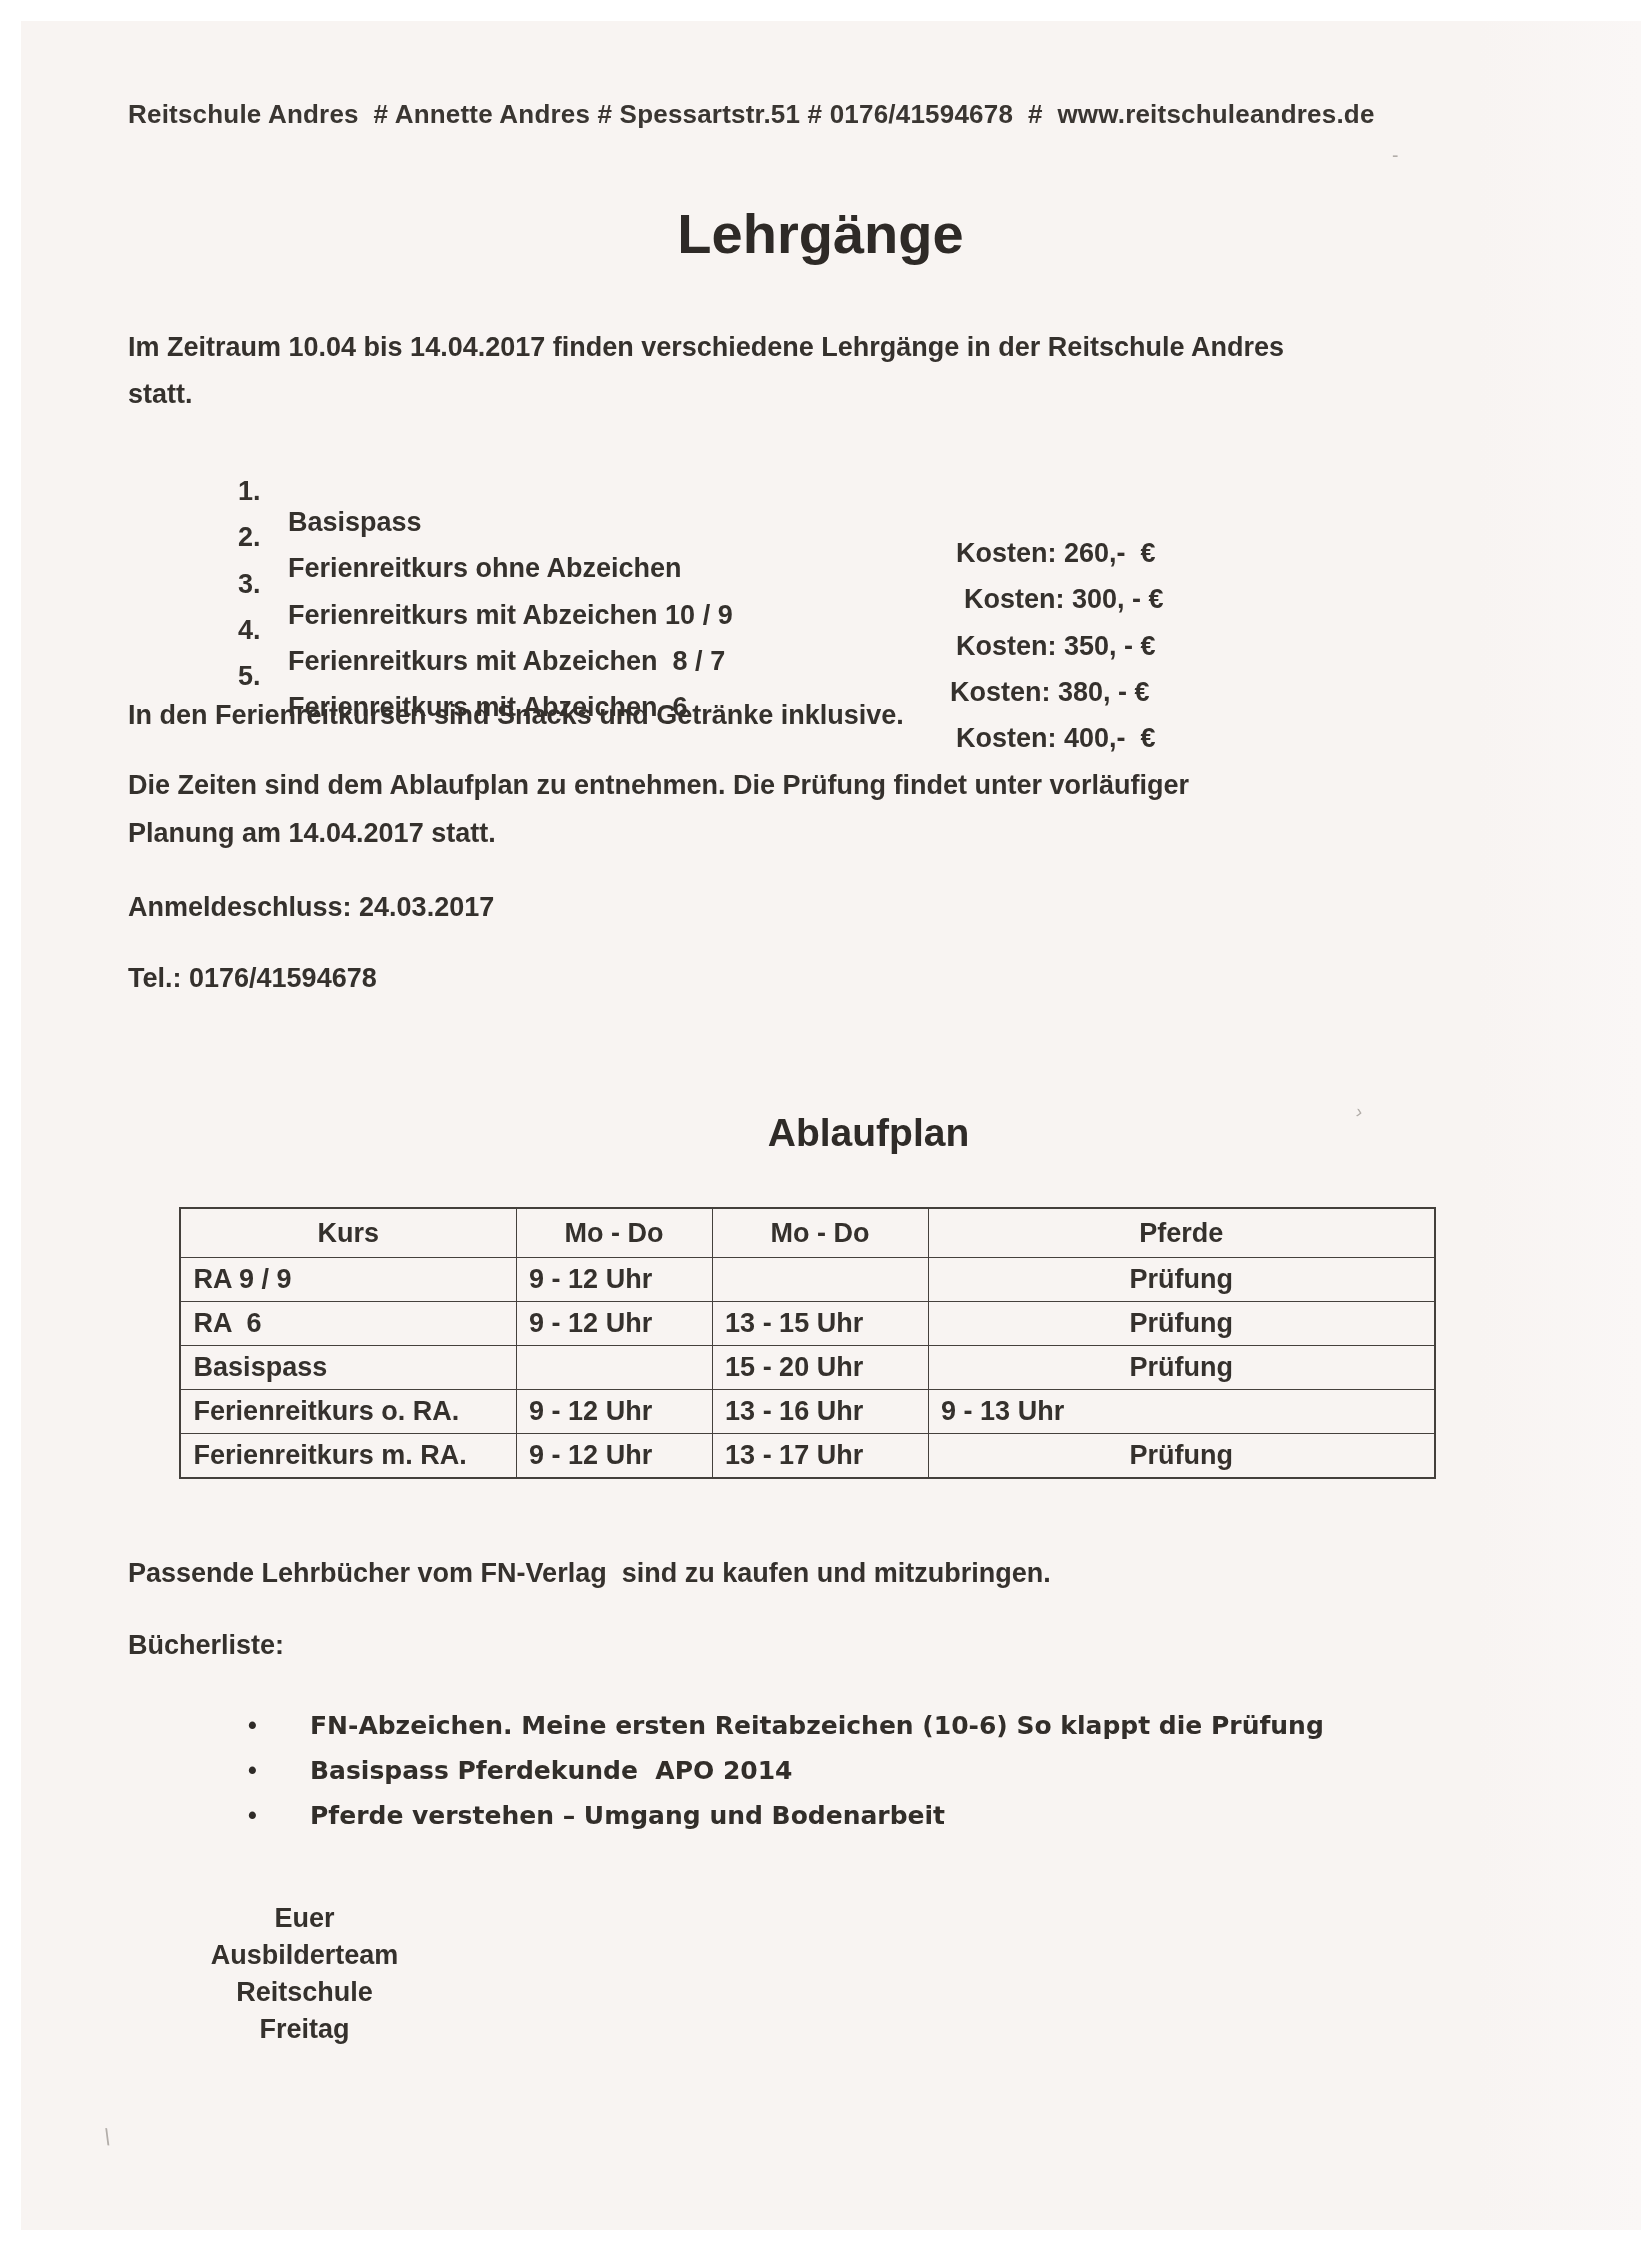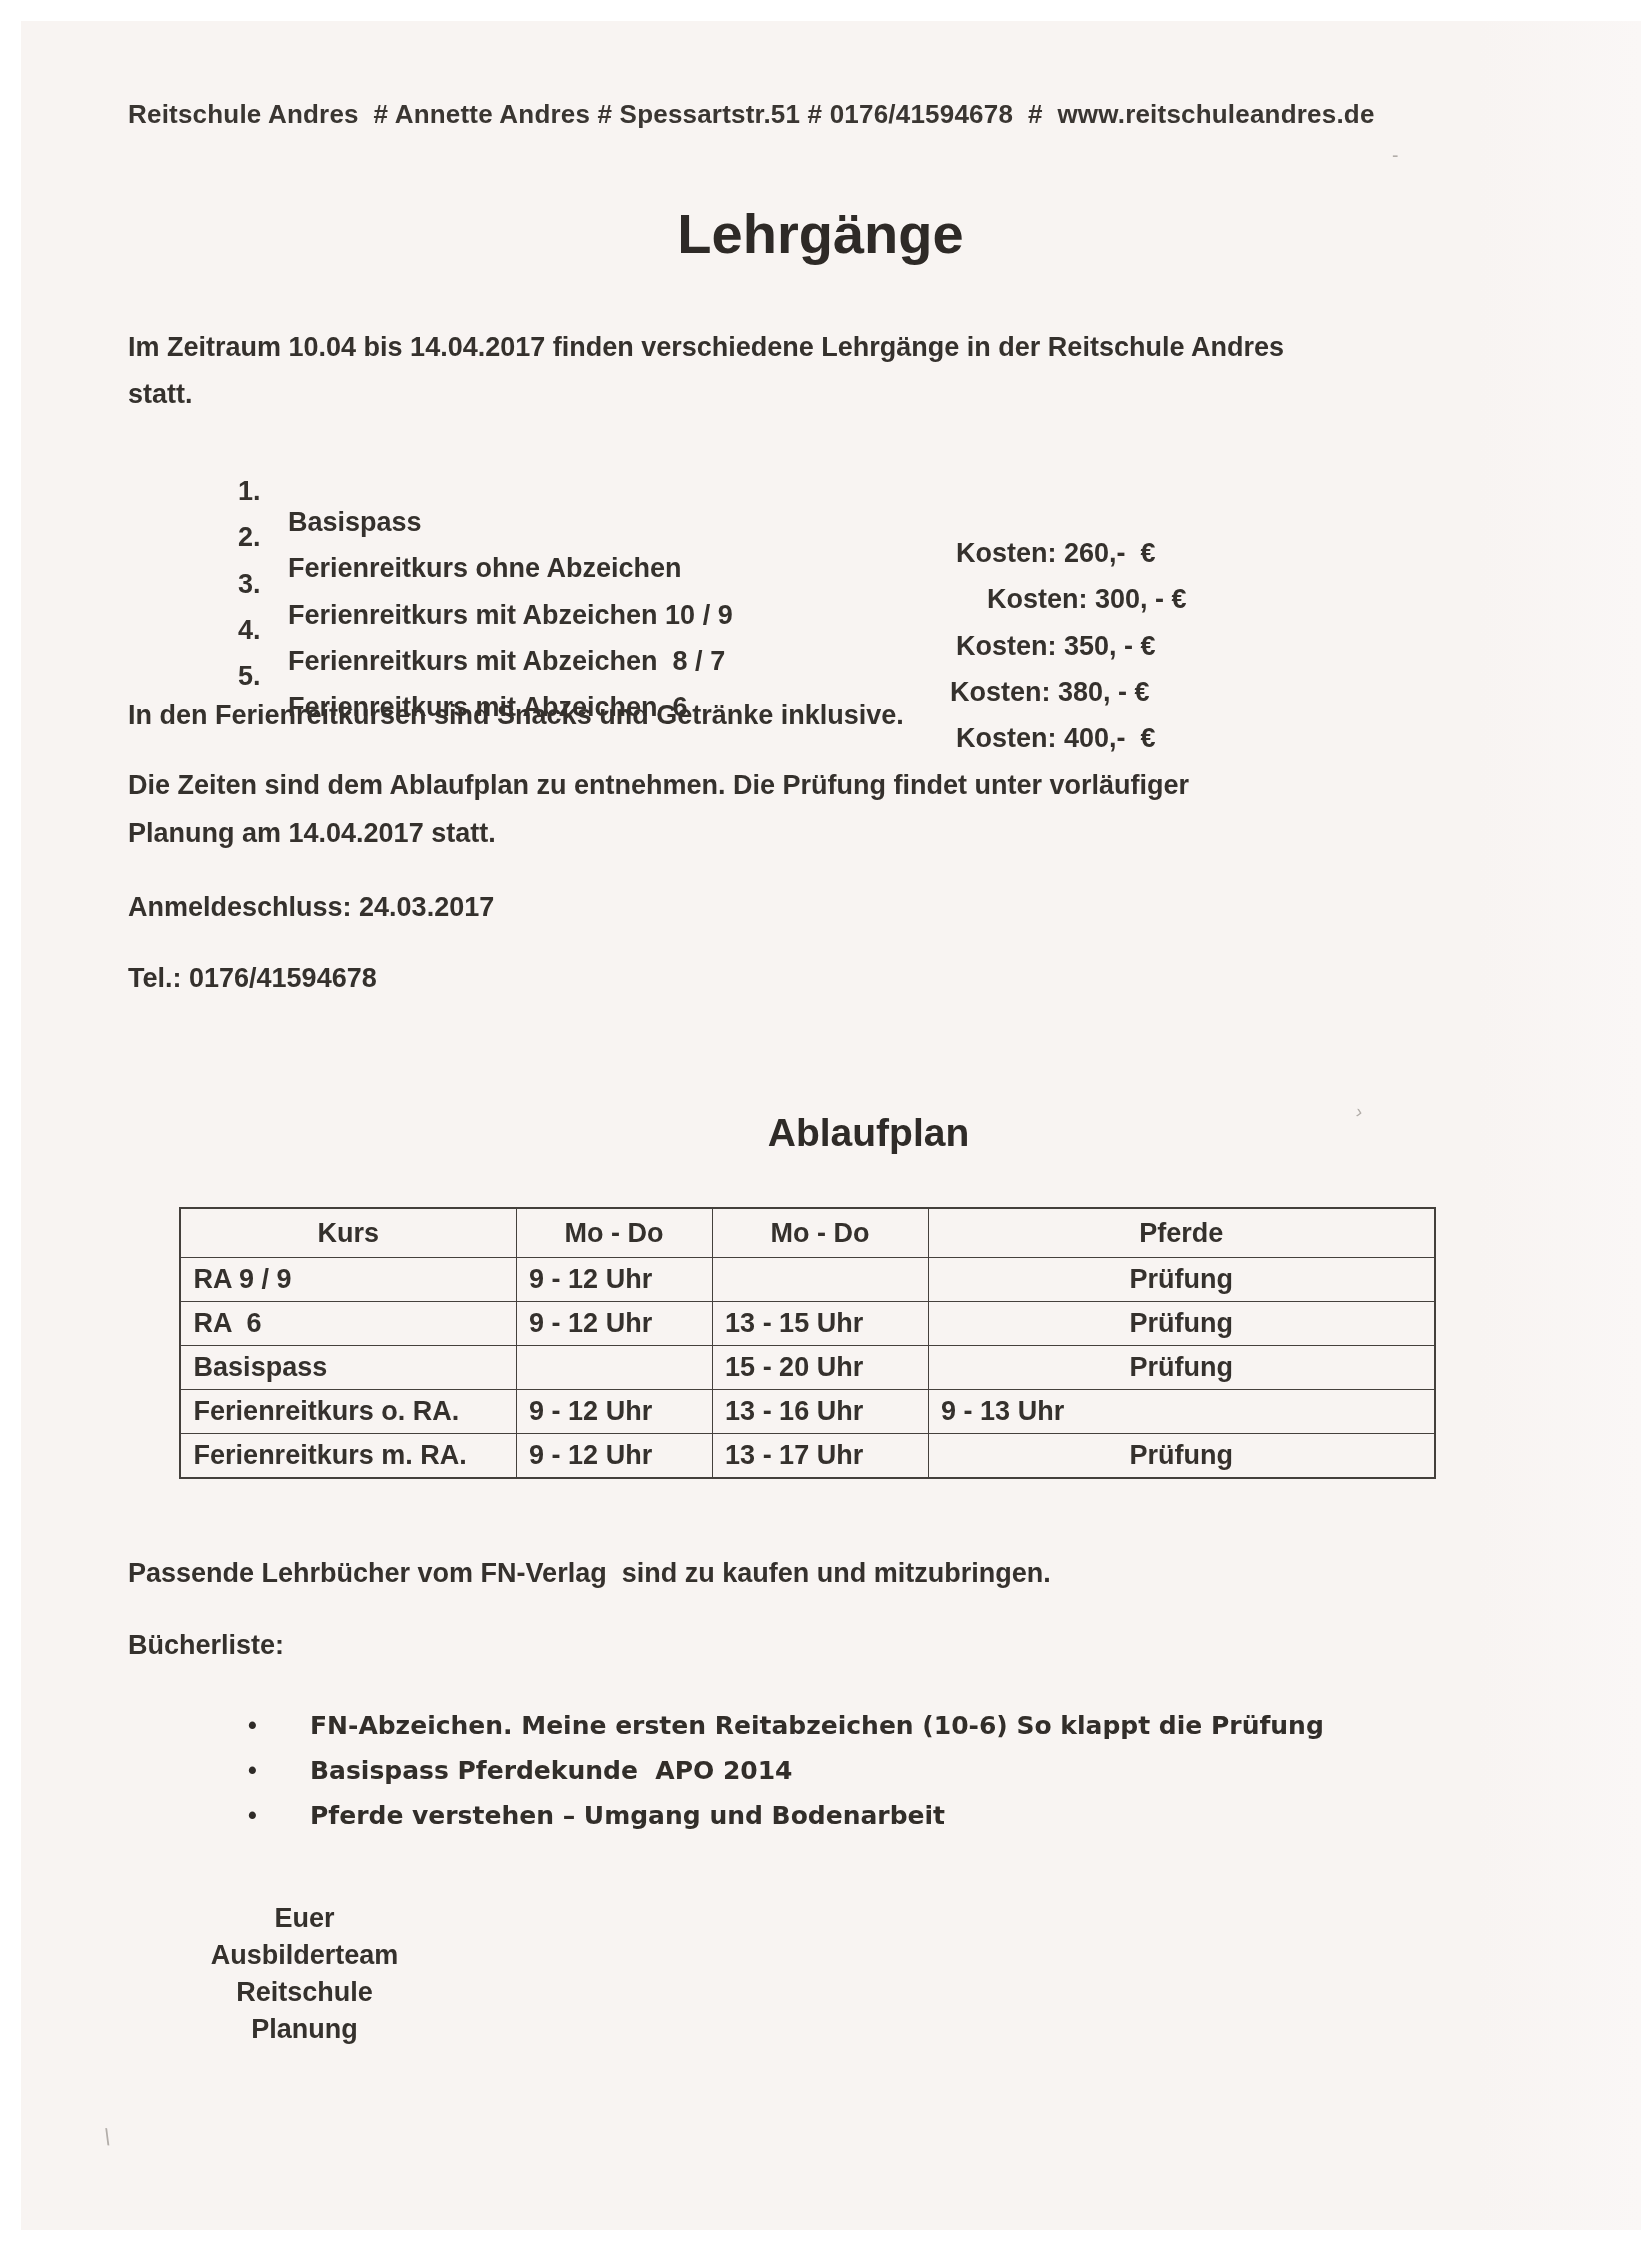--- a/index.html
+++ b/index.html
@@ -63,21 +63,21 @@
 
 <div class="abs" style="left:0; top:445px; width:1641px;">
   <div class="course-row body-t" style="top:0;">
     <span class="course-num">1.</span>
     <span class="course-name">Basispass</span>
     <span class="course-cost">Kosten: 260,-  €</span>
   </div>
   <div class="course-row body-t" style="top:46px;">
     <span class="course-num">2.</span>
     <span class="course-name">Ferienreitkurs ohne Abzeichen</span>
-    <span class="course-cost" style="left:987px;">Kosten: 300, - €</span>
+    <span class="course-cost" style="left:964px;">Kosten: 300, - €</span>
   </div>
   <div class="course-row body-t" style="top:93px;">
     <span class="course-num">3.</span>
     <span class="course-name">Ferienreitkurs mit Abzeichen 10 / 9</span>
     <span class="course-cost">Kosten: 350, - €</span>
   </div>
   <div class="course-row body-t" style="top:139px;">
     <span class="course-num">4.</span>
     <span class="course-name">Ferienreitkurs mit Abzeichen  8 / 7</span>
     <span class="course-cost" style="left:950px;">Kosten: 380, - €</span>
@@ -161,19 +161,19 @@
   <div class="bullet-row">
     <span class="bullet-dot">•</span>
     <span class="bullet-text">Pferde verstehen – Umgang und Bodenarbeit</span>
   </div>
 </div>
 
 <div class="signature">
   <div>Euer</div>
   <div>Ausbilderteam</div>
   <div>Reitschule</div>
-  <div>Planung</div>
+  <div>Freitag</div>
 </div>
 
 <div class="artifact" style="left:1356px; top:1101px; transform:rotate(10deg);">›</div>
 <div class="artifact" style="left:104px; top:2124px; font-size:23px; transform:rotate(8deg);">\</div>
 <div class="artifact" style="left:1392px; top:145px;">-</div>
 
 
 </body></html>

